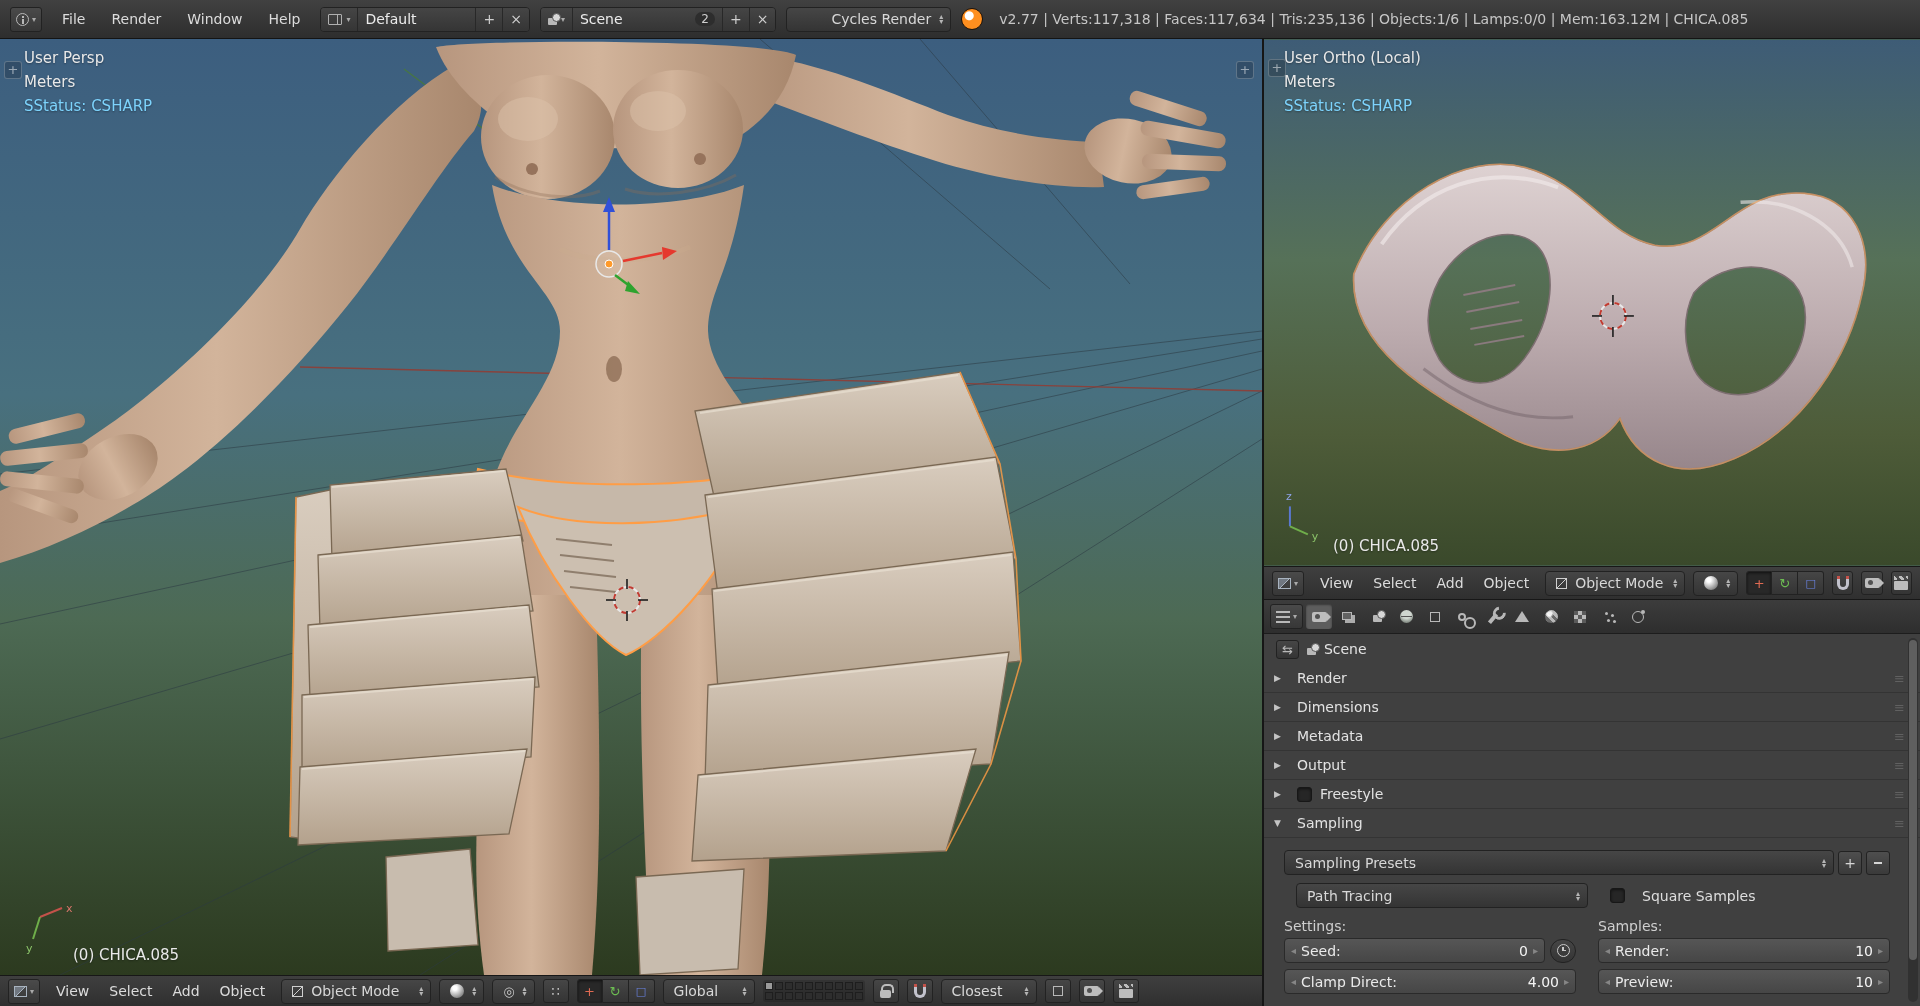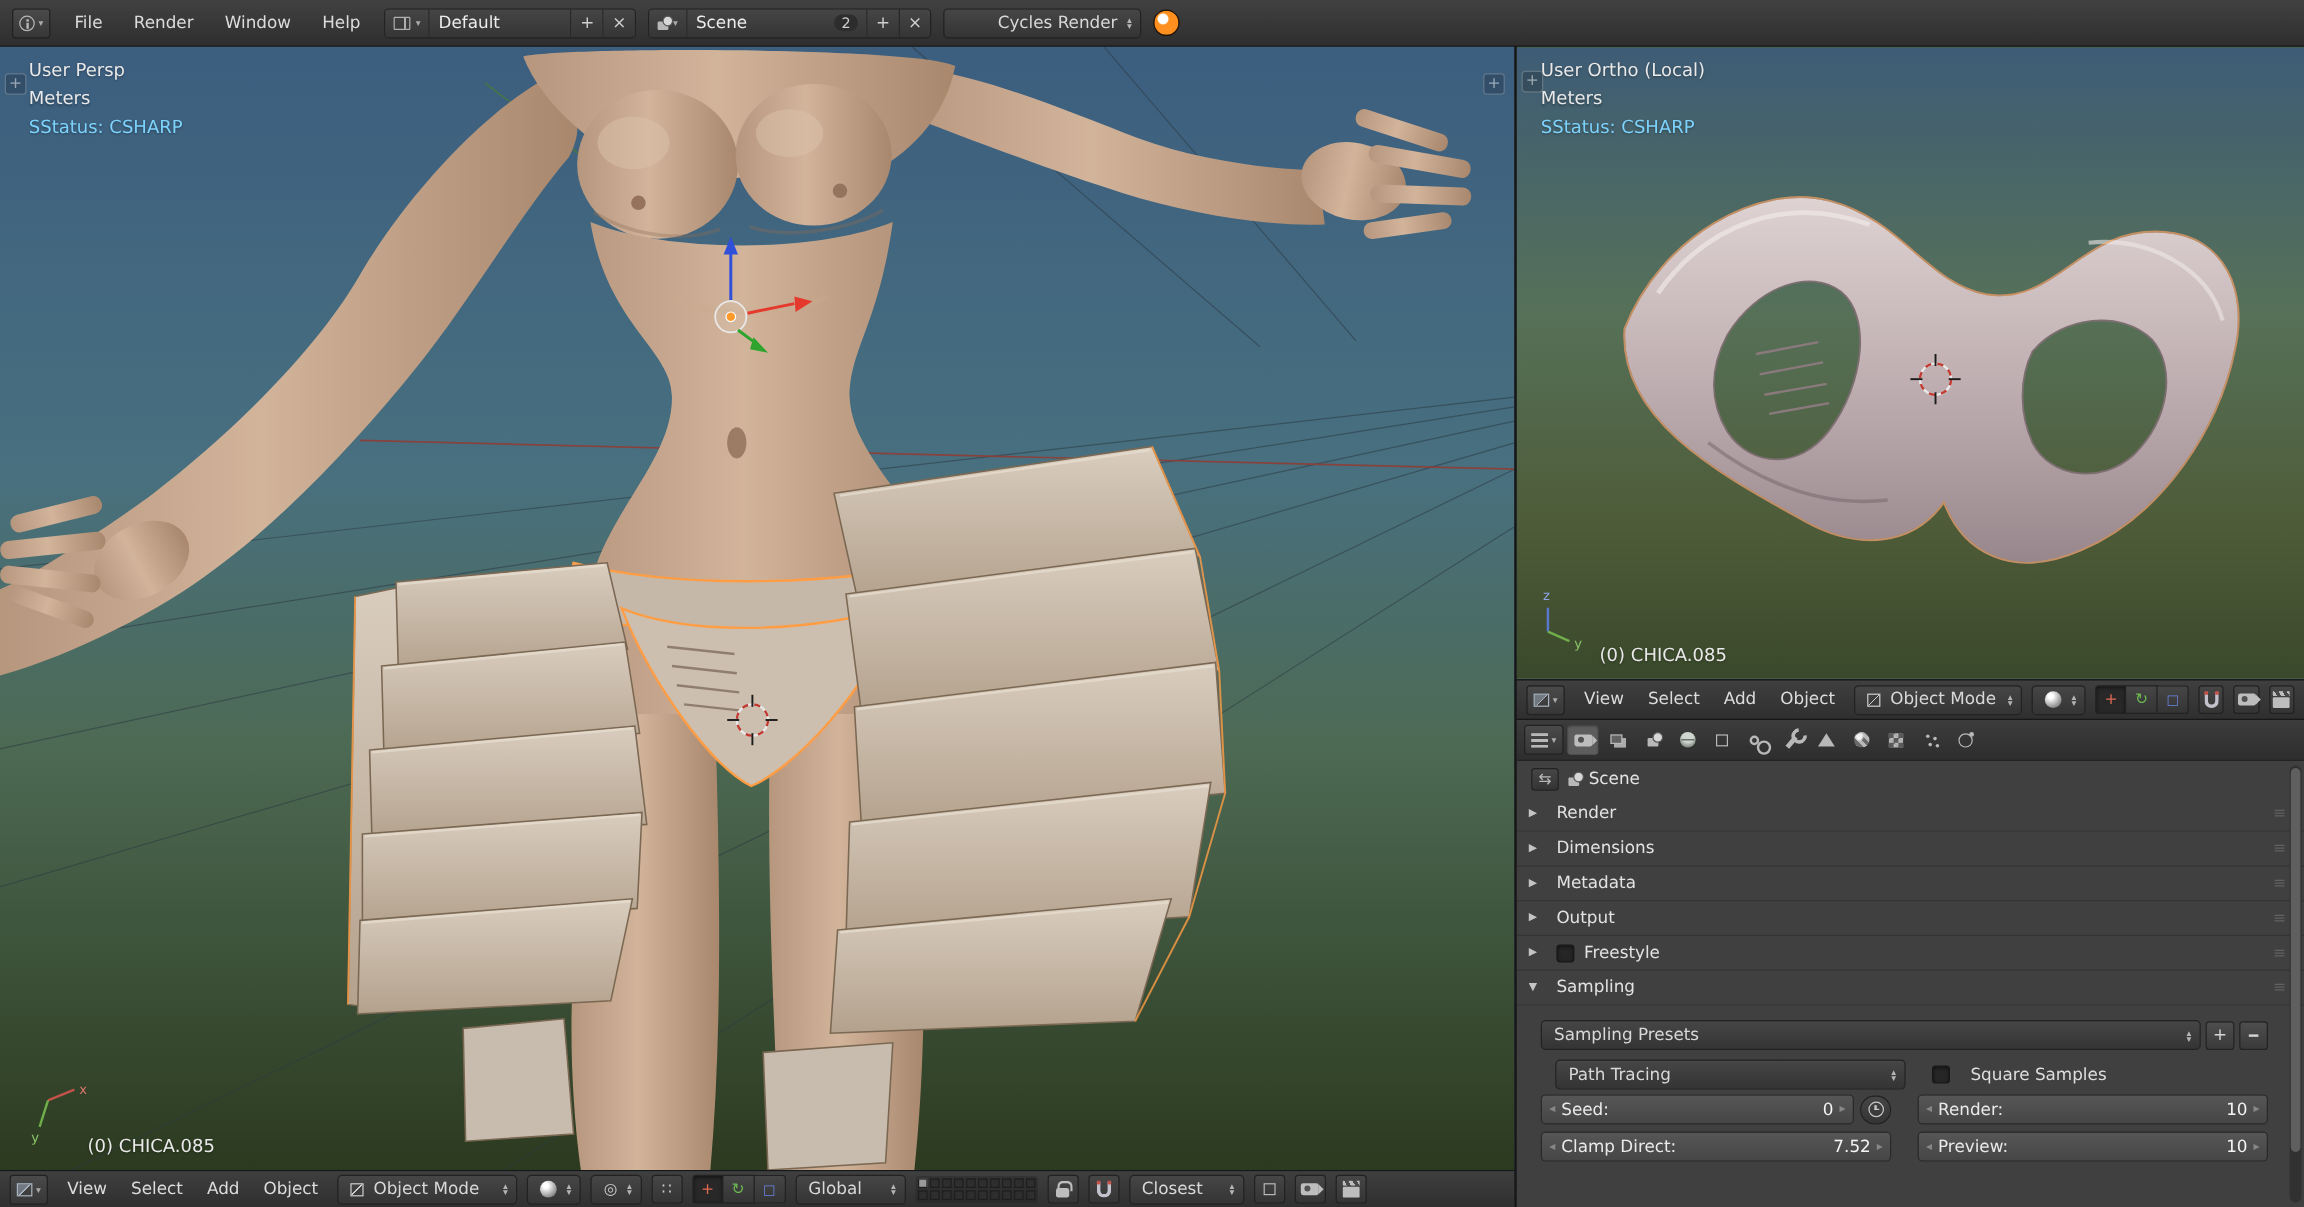--- a/index.html
+++ b/index.html
@@ -219,20 +219,21 @@
       <span class="seg sq">×</span>
     </div>
     <div class="dd" style="min-width:150px;padding-left:44px;">
       <span>Cycles Render</span>
       <span class="ud">
           <i>▴</i>
           <i>▾</i>
         </span>
     </div>
     <div class="blender-logo"></div>
+    <div class="stats">v2.77 | Verts:117,318 | Faces:117,634 | Tris:235,136 | Objects:1/6 | Lamps:0/0 | Mem:163.12M | CHICA.085</div>
   </div>
 
   <div class="vp-main">
     <svg class="scene-svg" viewBox="0 0 1262 936">
       <defs>
         <linearGradient id="Lbg" x1="0" y1="0" x2="0" y2="1">
           <stop offset="0" stop-color="#3c5e7f"></stop>
             <stop offset="0.38" stop-color="#48707f"></stop>
           <stop offset="0.62" stop-color="#4d6a54"></stop>
             <stop offset="1" stop-color="#2c3a1f"></stop>
@@ -677,20 +678,24 @@
             <span class="ud">
                 <i>▴</i>
                 <i>▾</i>
               </span>
           </div>
           <label class="cbrow">
             <span class="cb"></span>
             <span>Square Samples</span>
           </label>
         </div>
+        <div class="srow2 mt10">
+          <span class="collabel">Settings:</span>
+          <span class="collabel">Samples:</span>
+        </div>
         <div class="srow2 mt4">
           <div class="seedwrap">
             <div class="num flex1">
               <span class="na">◂</span>
               <span class="nlabel">Seed:</span>
               <span class="nval">0</span>
               <span class="na">▸</span>
             </div>
             <div class="tbtn round">
                 <span class="i-clock"></span>
@@ -700,21 +705,21 @@
             <span class="na">◂</span>
             <span class="nlabel">Render:</span>
             <span class="nval">10</span>
             <span class="na">▸</span>
           </div>
         </div>
         <div class="srow2 mt6">
           <div class="num">
             <span class="na">◂</span>
             <span class="nlabel">Clamp Direct:</span>
-            <span class="nval">7.52</span>
+            <span class="nval">4.00</span>
             <span class="na">▸</span>
           </div>
           <div class="num">
             <span class="na">◂</span>
             <span class="nlabel">Preview:</span>
             <span class="nval">10</span>
             <span class="na">▸</span>
           </div>
         </div>
       </div>

